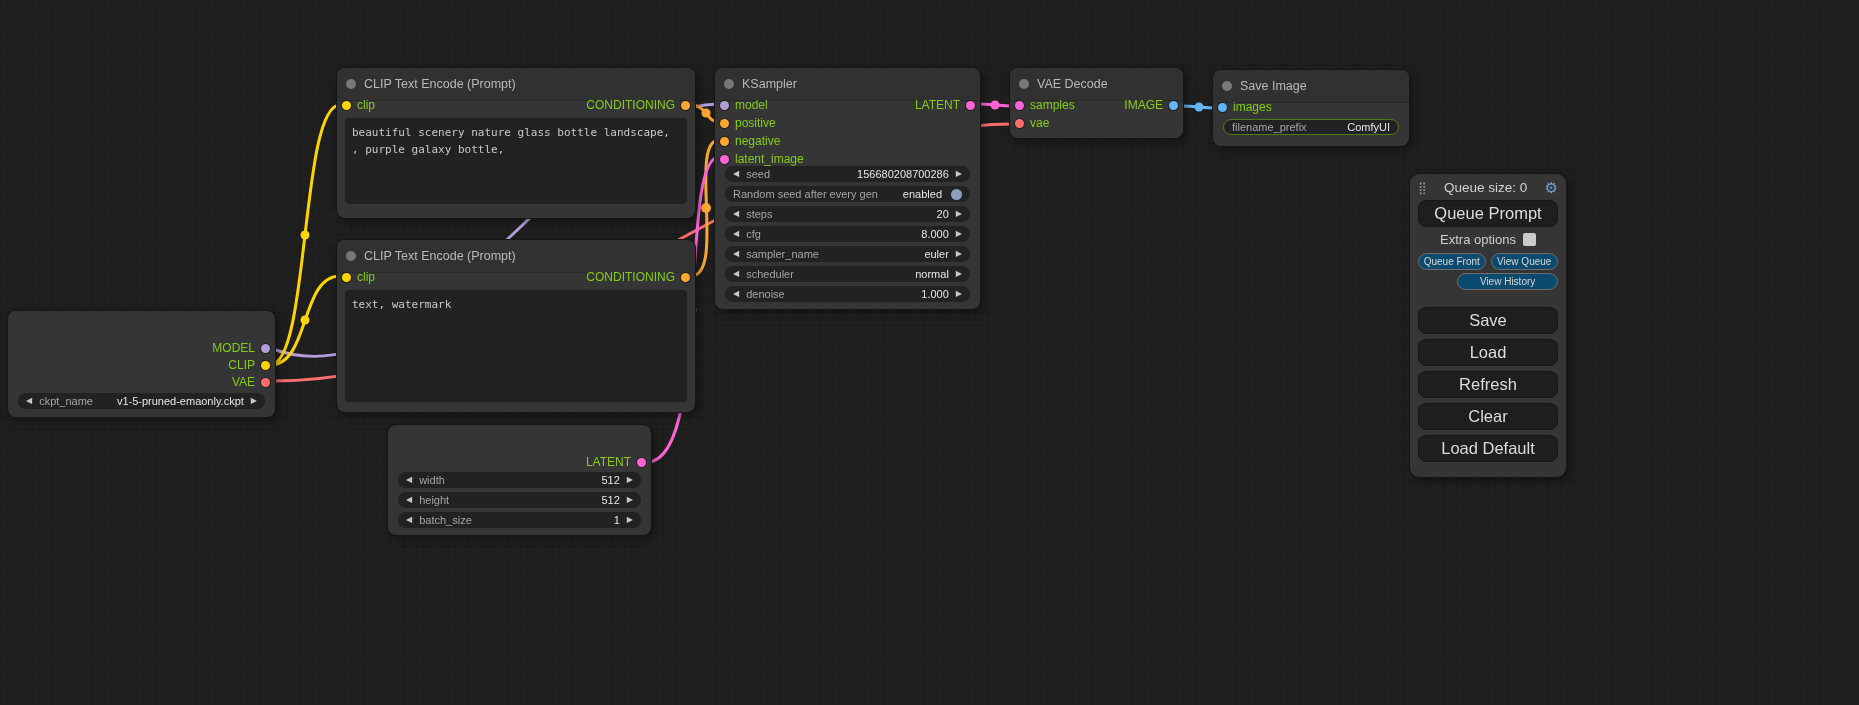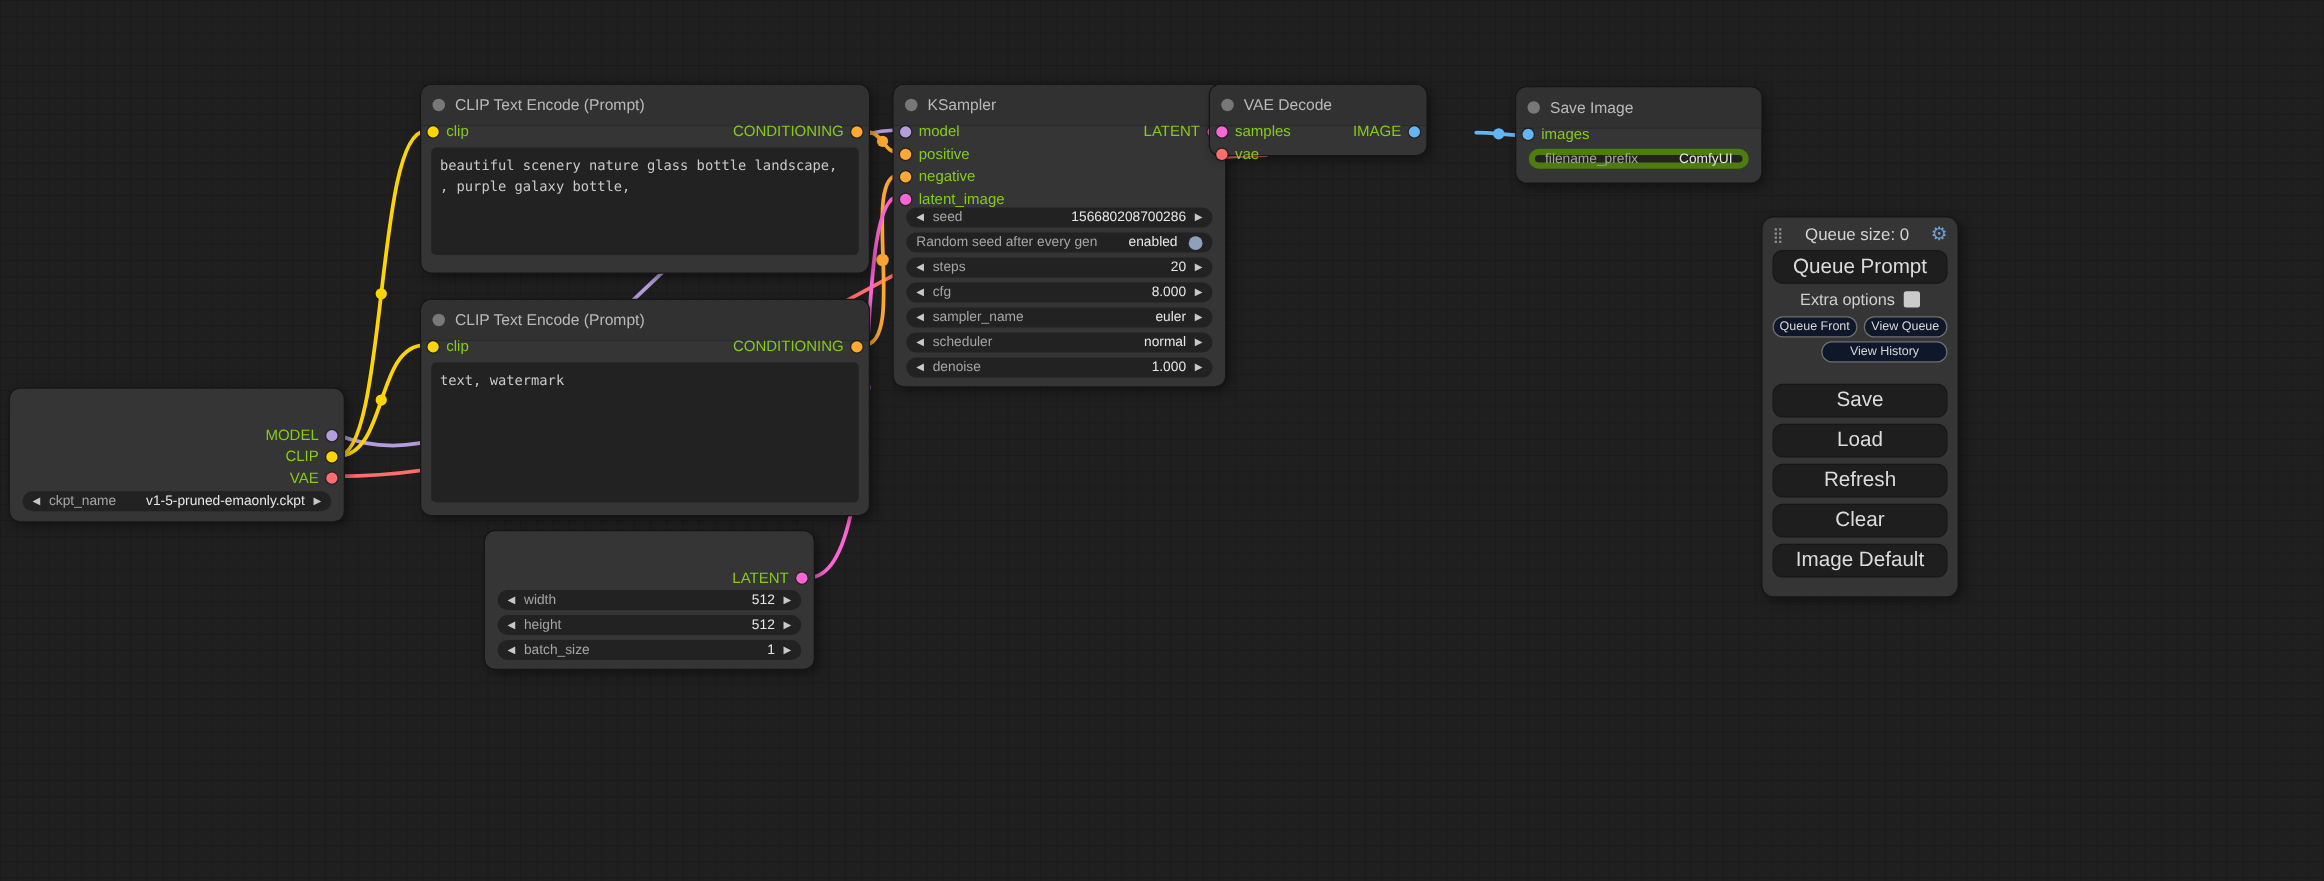--- a/index.html
+++ b/index.html
@@ -17,34 +17,34 @@
   .tdot{width:10px;height:10px;border-radius:50%;background:#787878;flex:0 0 auto}
   .ttext{font-size:12.5px;color:#b9b9b9;white-space:nowrap}
   .slot{position:absolute;left:0;right:0;height:18px;display:flex;align-items:center;gap:6px;font-size:12px;color:#84cc16}
   .slot.in{padding-left:5px}
   .slot.out{justify-content:flex-end;padding-right:5px}
   .sdot{width:9px;height:9px;border-radius:50%;flex:0 0 auto;box-shadow:0 0 0 1px rgba(0,0,0,.35)}
   .widget{position:absolute;left:10px;right:10px;height:16px;display:flex;align-items:center;gap:7px;
     background:#222;border-radius:8px;padding:0 8px;font-size:11px;color:#a5a5a5;cursor:pointer}
   .warrow{font-size:8px;color:#c8c8c8;line-height:1}
   .wvalue{margin-left:auto;color:#e6e6e6;white-space:nowrap}
-  .widget.text{border:5px solid #4d7c0f}
+  .widget.text{border:1px solid #4d7c0f}
   .knob{width:11px;height:11px;border-radius:50%;flex:0 0 auto;margin-left:2px}
   .prompt{position:absolute;left:8px;right:8px;background:#222;border:none;border-radius:4px;padding:6px 7px;
     font:11px/1.55 "DejaVu Sans Mono",monospace;color:#c9c9c9;resize:none;outline:none;overflow:hidden}
   .menu{position:absolute;z-index:3;left:1410px;top:174px;width:156px;background:#353535;border-radius:9px;
     box-shadow:0 0 0 1px #161616,3px 3px 9px rgba(0,0,0,.45);padding:6px 8px 10px}
   .menu-head{display:flex;align-items:center;margin-bottom:2px}
   .drag{color:#8f8f8f;font-size:12px;cursor:grab}
   .qsize{flex:1;text-align:center;font-size:13.5px;color:#d2d2d2}
   .gear{font-size:15px;cursor:pointer;line-height:1}
   .btn{display:block;width:100%;background:#1e1e1e;border:1px solid #171717;border-radius:8px;color:#dcdcdc;cursor:pointer;
     font-family:"Liberation Sans",sans-serif}
   .btn.big{font-size:16.5px;padding:3px 0;margin:5px 0}
-  .btn.small{font-size:10px;padding:2px 4px;border-radius:9px;background:#0f172a;border:1px solid #6e6e6e;color:#d6d6d6;flex:1}
+  .btn.small{font-size:10px;padding:2px 4px;border-radius:9px;background:#0c4a6e;border:1px solid #6e6e6e;color:#d6d6d6;flex:1}
   .extra-row{display:flex;align-items:center;justify-content:center;gap:7px;font-size:13px;color:#cfcfcf;margin:4px 0 6px}
   .extra-row input{appearance:none;width:13px;height:13px;background:#cbcbcb;border-radius:2px;cursor:pointer}
   .small-row{display:flex;gap:5px;margin:3px 0}
   .small-row.center{justify-content:flex-end}
   .small-row.center .btn.small{flex:0 0 auto;width:72%}
   .gap{height:9px}
 </style>
 </head>
 <body>
 
@@ -211,21 +211,21 @@
       <span class="warrow">▶</span>
     </div>
     <div class="widget" style="top:218px">
       <span class="warrow">◀</span>
       <span>denoise</span>
       <span class="wvalue">1.000</span>
       <span class="warrow">▶</span>
     </div>
   </div>
 
-  <div class="node" style="left:968px;top:68px;width:173px;height:56px">
+  <div class="node" style="left:1010px;top:68px;width:173px;height:70px">
     <div class="ntitle">
       <span class="tdot"></span>
       <span class="ttext">VAE Decode</span>
     </div>
     <div class="slot in" style="top:28px">
       <span class="sdot" style="background: rgb(255, 100, 213);"></span>
       <span>samples</span>
     </div>
     <div class="slot in" style="top:46px">
       <span class="sdot" style="background: rgb(255, 110, 110);"></span>
@@ -268,16 +268,16 @@
       <button class="btn small">View Queue</button>
     </div>
     <div class="small-row center">
       <button class="btn small">View History</button>
     </div>
     <div class="gap"></div>
     <button class="btn big">Save</button>
     <button class="btn big">Load</button>
     <button class="btn big">Refresh</button>
     <button class="btn big">Clear</button>
-    <button class="btn big">Image Default</button>
+    <button class="btn big">Load Default</button>
   </div>
 
 </div>
 
 </body></html>

